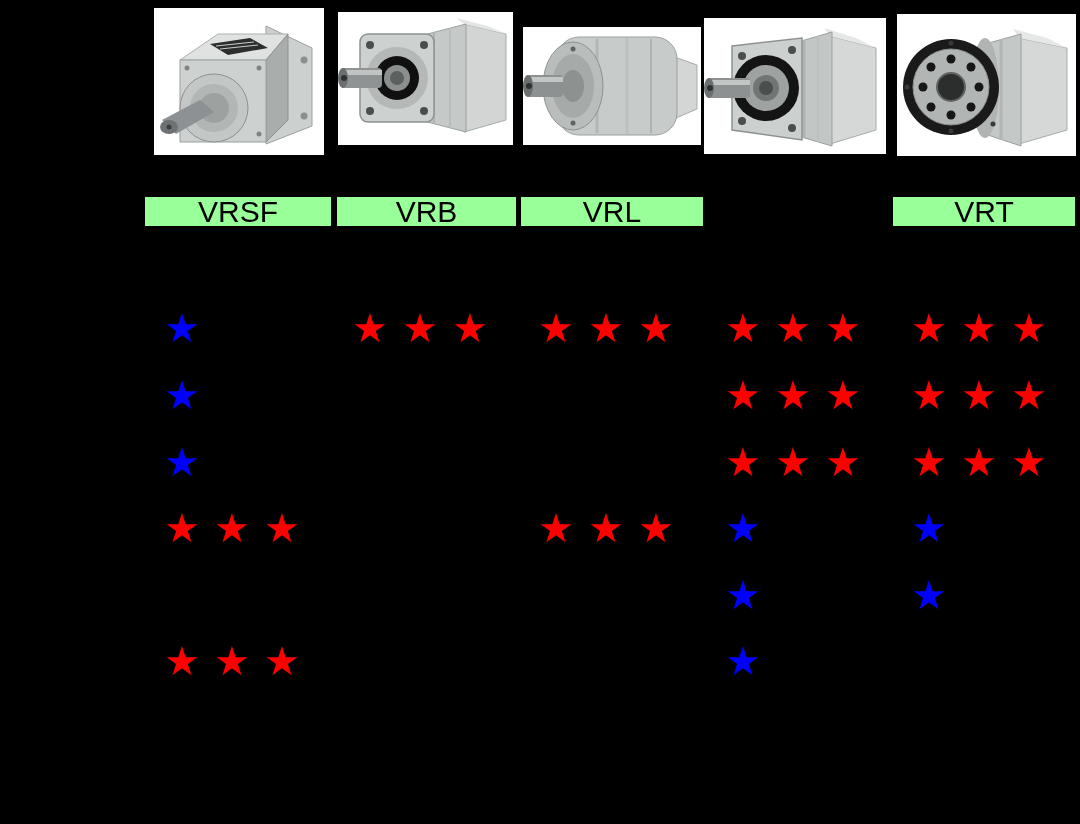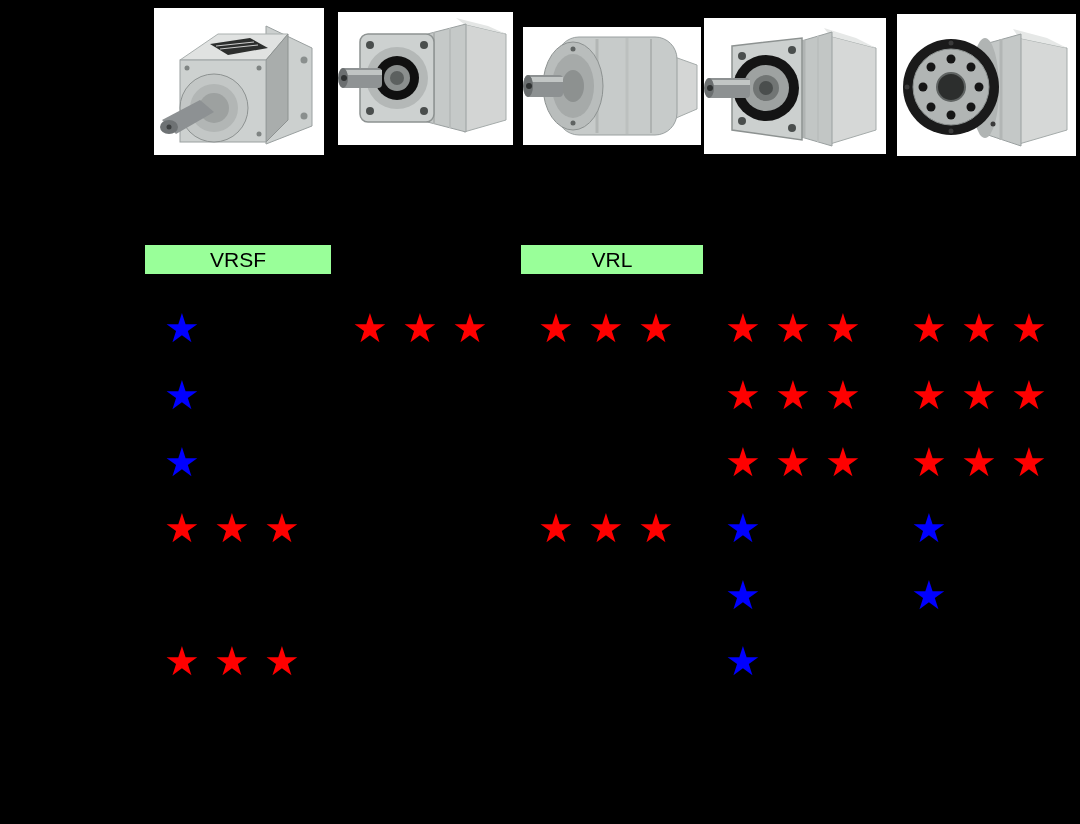--- a/index.html
+++ b/index.html
@@ -16,24 +16,23 @@
     background:var(--img-bg,#fff);
   }
   .imgbox svg{display:block;width:100%;height:100%;}
   
   .hcell{
     position:absolute;
     top:196px;height:31px;
     background:var(--header-bg,#99ff99);
     color:var(--header-text,#000);
     display:flex;align-items:center;justify-content:center;
-    font-size:21px;line-height:1;
+    font-size:30px;line-height:1;
     box-sizing:border-box;
     border:1px solid #000;
-    margin-top:48px;
   }
   
   .star-cell{
     position:absolute;
     display:flex;
     height:50px;
   }
   .star{
     width:50px;height:50px;
     line-height:50px;
@@ -192,23 +191,29 @@
       <circle cx="54" cy="29" r="2.5" fill="#3a3a3a"></circle>
       <circle cx="54" cy="117" r="2.5" fill="#3a3a3a"></circle>
       <circle cx="10" cy="73" r="2.5" fill="#3a3a3a"></circle>
       <circle cx="96" cy="110" r="2.5" fill="#3a3a3a"></circle>
     </svg>
   </div>
 
   <div class="hcell" style="left:144px;width:188px;">
     <span>VRSF</span>
   </div>
+  <div class="hcell" style="left:336px;width:181px;">
+    <span>VRB</span>
+  </div>
   <div class="hcell" style="left:520px;width:184px;align-items:center;">
     <span>VRL</span>
   </div>
+  <div class="hcell" style="left:892px;width:184px;">
+    <span>VRT</span>
+  </div>
 
   <div>
       <div class="star-cell" style="left: 157px; top: 303px;">
         <span class="star blue">★</span>
       </div>
       <div class="star-cell" style="left: 345px; top: 303px;">
         <span class="star red">★</span>
         <span class="star red">★</span>
         <span class="star red">★</span>
       </div>

